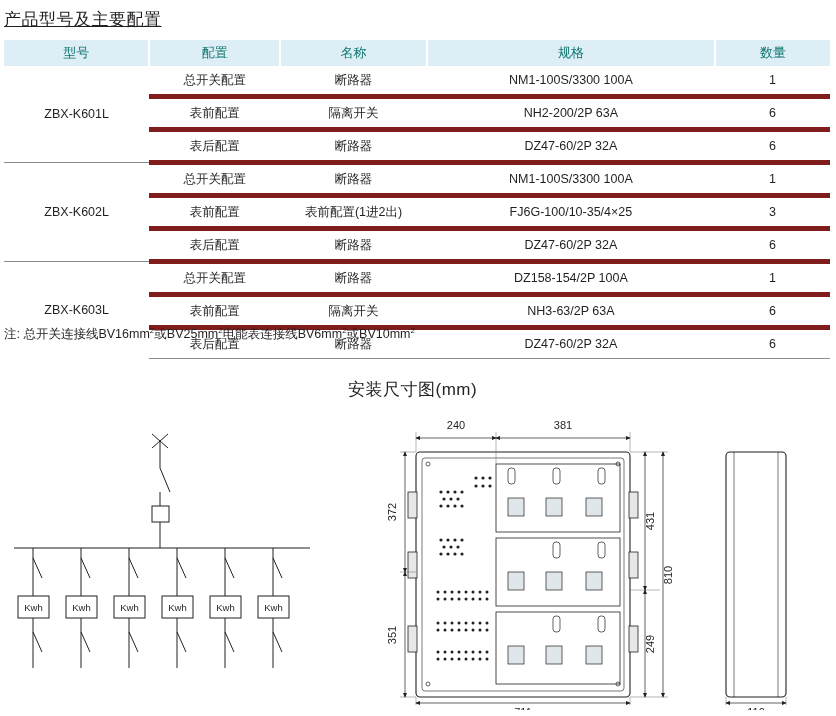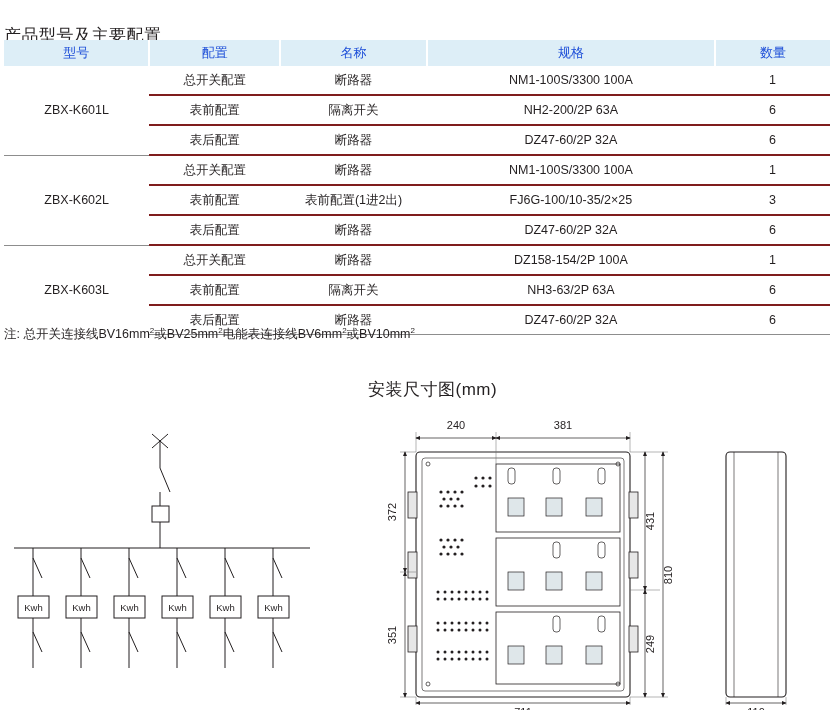--- a/index.html
+++ b/index.html
@@ -22,49 +22,49 @@
   }
   .section-title {
     font-size: 17px;
     color: #231f20;
     font-weight: normal;
     letter-spacing: 0.5px;
   }
   #title-main {
     position: absolute;
     left: 4px;
-    top: 24px;
+    top: 8px;
     text-decoration: underline;
   }
   
   #spec-table {
     position: absolute;
     left: 4px;
     top: 40px;
     width: 826px;
     border-collapse: collapse;
     font-size: 12.5px;
   }
   #spec-table th {
     background: #ddeef7;
-    color: #1d4ed8;
+    color: #0f766e;
     font-weight: normal;
     font-size: 13px;
     height: 24px;
     border-left: 2px solid #ffffff;
     border-right: 2px solid #ffffff;
     border-top: none;
     border-bottom: none;
   }
   #spec-table th:first-child { border-left: none; }
   #spec-table th:last-child { border-right: none; margin-top: 40px; }
   #spec-table td {
     height: 26px;
     text-align: center;
-    border-bottom: 2px solid #7f1d1d;
+    border-bottom: 5px solid #7f1d1d;
     color: #231f20;
     font-size: 12.5px;
   }
   #spec-table tr.group-start td {
     border-top: 1px solid #8d8d8d;
   }
   #spec-table tr:first-child td {
     border-top: none;
   }
   #spec-table td.model-cell {
@@ -89,21 +89,20 @@
   
   #title-wiring {
     position: absolute;
     left: 4px;
     top: 378px;
   }
   #title-dim {
     position: absolute;
     left: 348px;
     top: 378px;
-    margin-left: 20px;
   }
   
   #wiring-diagram {
     position: absolute;
     left: 0px;
     top: 420px;
   }
   
   #dimension-diagram {
     position: absolute;
@@ -158,21 +157,21 @@
       <tr class="group-start">
         <td class="model-cell" rowspan="3">ZBX-K602L</td>
         <td>总开关配置</td>
         <td>断路器</td>
         <td>NM1-100S/3300  100A</td>
         <td>1</td>
       </tr>
       <tr>
         <td>表前配置</td>
         <td>表前配置(1进2出)</td>
-        <td>FJ6G-100/10-35/2×25</td>
+        <td>FJ6G-100/10-35/4×25</td>
         <td>3</td>
       </tr>
       <tr>
         <td>表后配置</td>
         <td>断路器</td>
         <td>DZ47-60/2P 32A</td>
         <td>6</td>
       </tr>
 
       <tr class="group-start">

